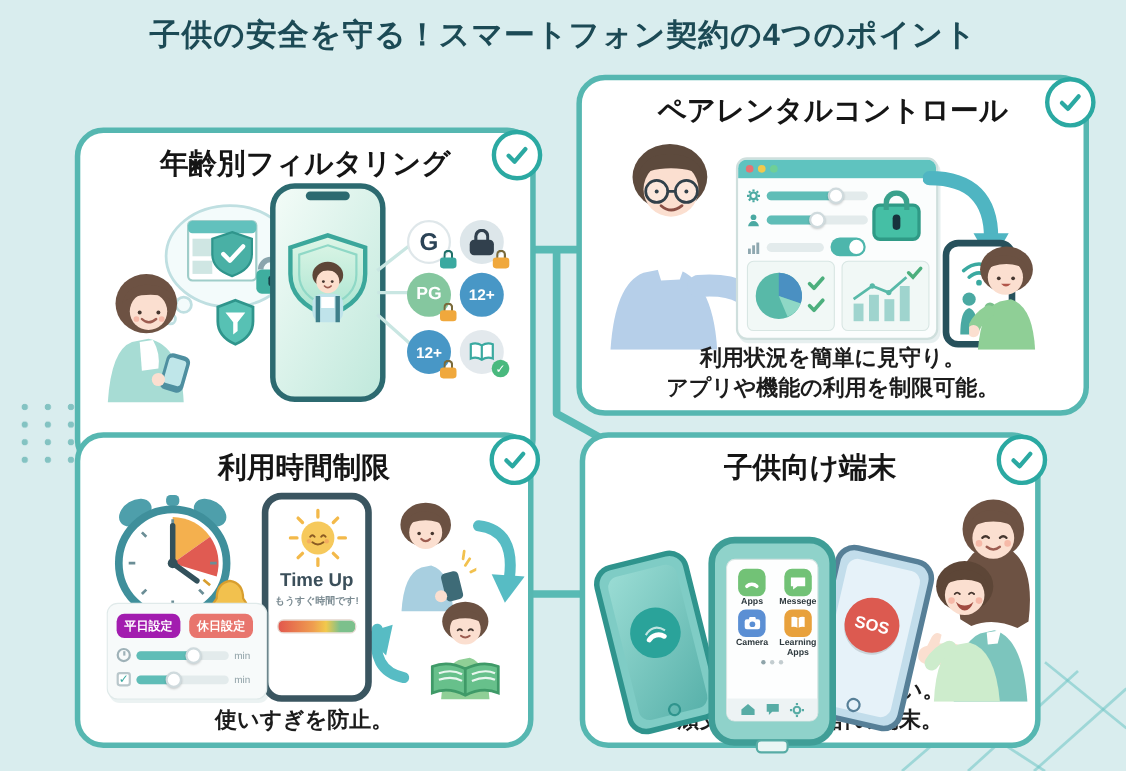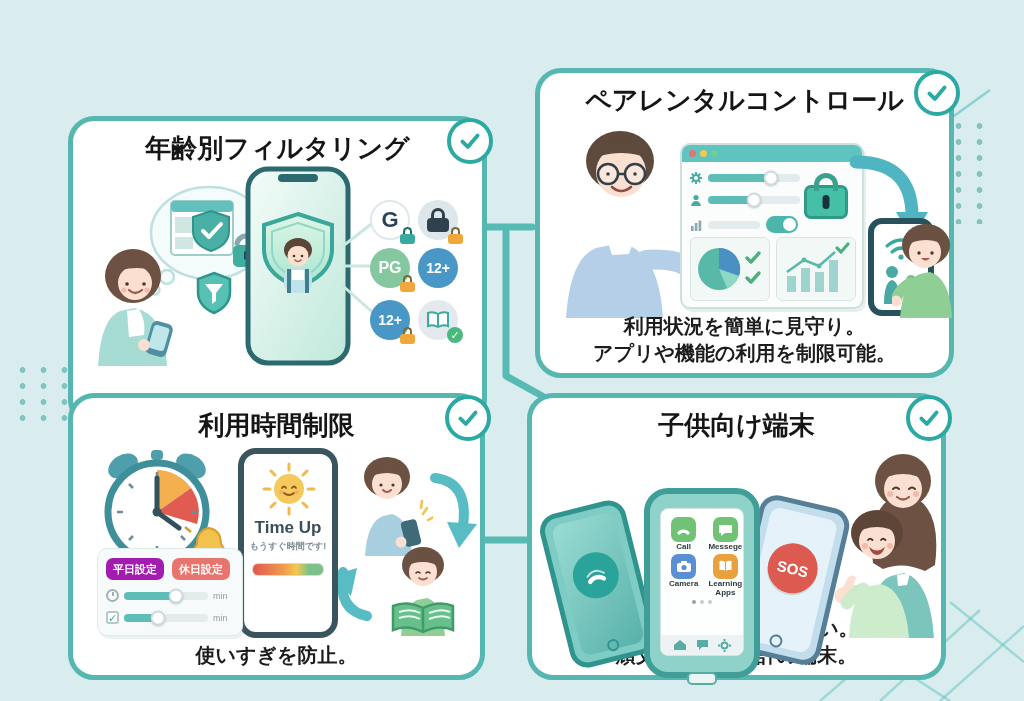--- a/index.html
+++ b/index.html
@@ -4,21 +4,21 @@
 <style>
   html,body{margin:0;padding:0;background:#d9edee;}
   .stage{position:relative;width:1024px;height:701px;background:#d9edee;overflow:hidden;
          font-family:"Liberation Sans","DejaVu Sans",sans-serif;}
   .main-title{position:absolute;top:13px;left:0;width:100%;text-align:center;
               font-size:28px;font-weight:bold;color:#1c4a55;letter-spacing:1px;z-index:3;}
   
   .panel{position:absolute;background:#fff;border:5px solid #56b7b1;border-radius:26px;
          box-sizing:border-box;z-index:2;}
   .p1{left:68px;top:68px;width:419px;height:310px;margin-top:48px;}
-  .p2{left:535px;top:68px;width:419px;height:310px;}
+  .p2{left:524px;top:68px;width:466px;height:310px;}
   .p3{left:68px;top:393px;width:417px;height:287px;}
   .p4{left:527px;top:393px;width:419px;height:287px;padding-left:20px;}
   .panel-title{position:absolute;top:10px;left:0;width:100%;text-align:center;
                font-size:26px;font-weight:bold;color:#151515;}
   .caption{position:absolute;bottom:7px;left:0;width:100%;text-align:center;
            font-size:20px;font-weight:bold;color:#1c1c1c;line-height:1.32;}
   .check{position:absolute;top:-3px;right:-11px;width:46px;height:46px;background:#fff;
          border:4px solid #2ba9a2;border-radius:50%;box-sizing:border-box;z-index:4;
          display:flex;align-items:center;justify-content:center;}
   .abs{position:absolute;}
@@ -132,20 +132,21 @@
         <path d="M90 109 L190 18"></path>
         <path d="M150 109 L234 34"></path>
       <path d="M160 10 L234 70"></path>
         <path d="M100 70 L160 109"></path>
     </g>
   </svg>
   <svg class="abs" style="left:950px;top:86px;z-index:1" width="44" height="34">
     <path d="M4 30 L40 4" stroke="rgba(110,196,196,.7)" stroke-width="2.5"></path>
   </svg>
 
+  <div class="main-title">子供の安全を守る！スマートフォン契約の4つのポイント</div>
 
   <div class="panel p1">
     <div class="panel-title">年齢別フィルタリング</div>
     <div class="check">
       <svg width="26" height="26" viewBox="0 0 24 24">
           <path d="M5 12.5 L10 17.5 L19 7" stroke="#2ba9a2" stroke-width="3.6" fill="none" stroke-linecap="round" stroke-linejoin="round"></path>
         </svg>
     </div>
 
     <svg class="abs" style="left:68px;top:52px" width="136" height="136" viewBox="0 0 136 136">
@@ -553,21 +554,21 @@
 
     <div class="ph ph-mid">
       <div class="scr">
         <div class="appgrid">
           <div class="app">
             <div class="ic" style="background:#72c276;">
               <svg width="15" height="15" viewBox="0 0 15 15">
                   <path d="M3 11 A 6.5 6.5 0 0 1 12 11" stroke="#fff" stroke-width="3.2" fill="none" stroke-linecap="round"></path>
                 </svg>
             </div>
-            <span class="lb">Call</span>
+            <span class="lb">Apps</span>
           </div>
           <div class="app">
             <div class="ic" style="background:#72c276;">
               <svg width="15" height="14" viewBox="0 0 15 14">
                   <path d="M1 2 h13 v8 h-7 l-4 3 v-3 h-2 z" fill="#fff"></path>
                 </svg>
             </div>
             <span class="lb">Messege</span>
           </div>
           <div class="app">

